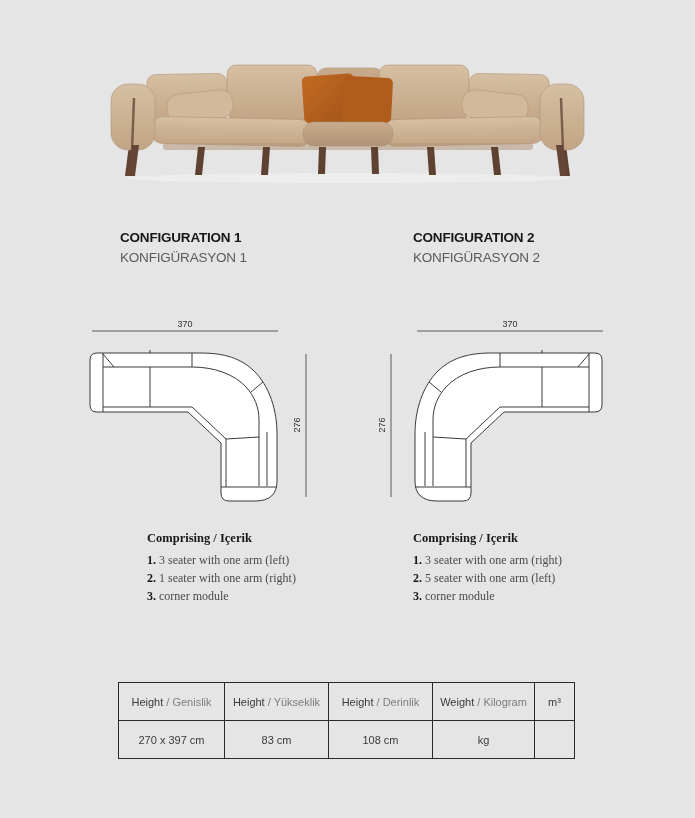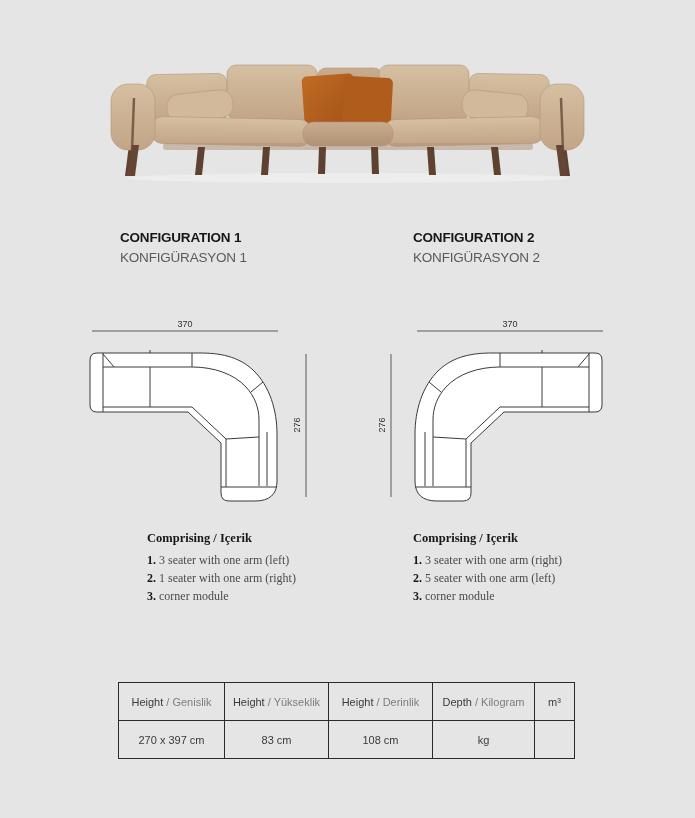--- a/index.html
+++ b/index.html
@@ -153,21 +153,21 @@
         <col style="width:104px">
         <col style="width:104px">
         <col style="width:102px">
         <col style="width:40px">
     </colgroup>
     <tbody>
         <tr>
       <td><span class="hp">Height</span> <span class="hs">/ Genislik</span></td>
       <td><span class="hp">Height</span> <span class="hs">/ Yükseklik</span></td>
       <td><span class="hp">Height</span> <span class="hs">/ Derinlik</span></td>
-      <td><span class="hp">Depth</span> <span class="hs">/ Kilogram</span></td>
+      <td><span class="hp">Weight</span> <span class="hs">/ Kilogram</span></td>
       <td><span class="hp">m³</span></td>
     </tr>
     <tr>
       <td class="val">270 x 397 cm</td>
       <td class="val">83 cm</td>
       <td class="val">108 cm</td>
       <td class="val">kg</td>
       <td class="val"></td>
     </tr>
   </tbody>

